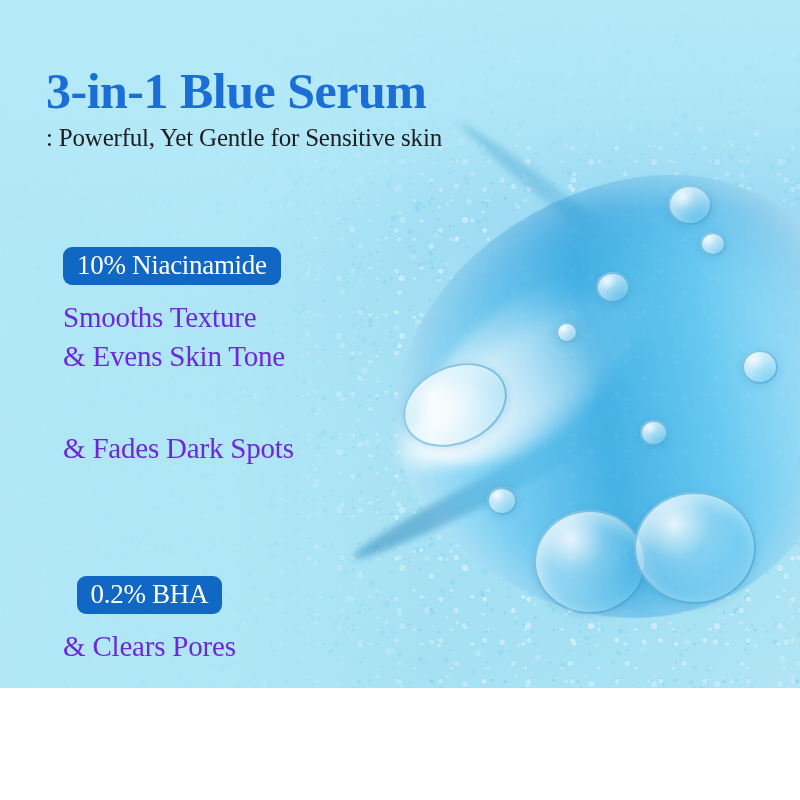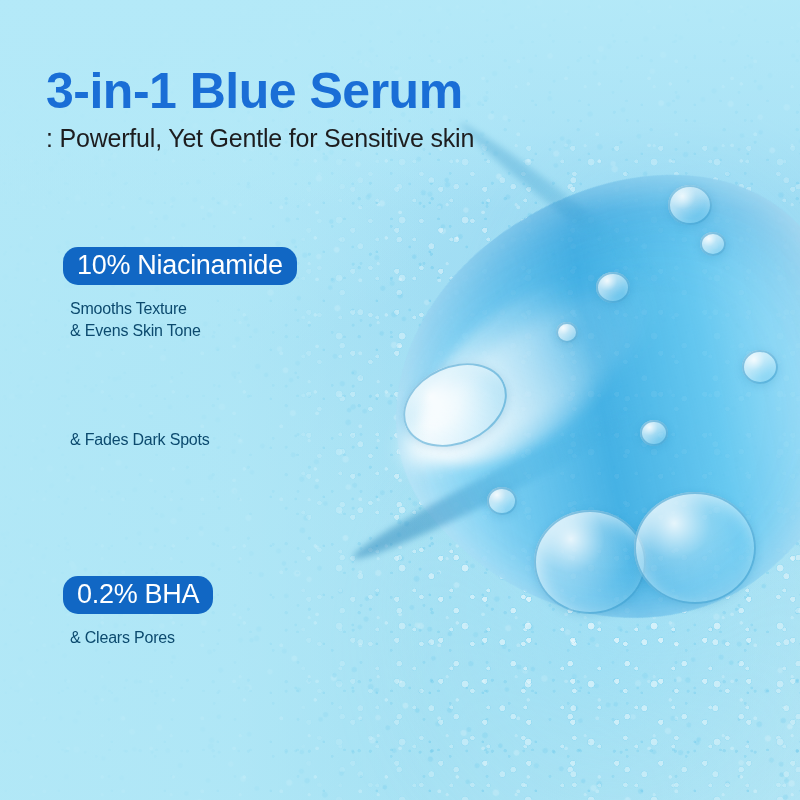--- a/index.html
+++ b/index.html
@@ -3,23 +3,23 @@
 <meta charset="utf-8">
 <style>
   html, body {
     margin: 0;
     padding: 0;
     background: #ffffff;
   }
   #poster {
     position: relative;
     width: 800px;
-    height: 800px;
+    height: 688px;
     overflow: hidden;
-    font-family: Liberation Sans, sans-serif;
+    font-family: Liberation Serif, serif;
     background: #a8e2f4;
     -webkit-font-smoothing: antialiased;
   }
 
   
   .bg-base {
     position: absolute;
     inset: 0;
     background:
       radial-gradient(ellipse 70% 55% at 18% 8%,  #b6e9f8 0%, rgba(182,233,248,0) 70%),
@@ -201,43 +201,43 @@
     font-size: 25px;
     font-weight: 400;
     letter-spacing: -.2px;
     color: #1d1d1f;
     white-space: nowrap;
   }
 
   .feature { position: absolute; left: 63px; }
   .feature.f1 { top: 247px; }
   .feature.f2 { top: 416px; }
-  .feature.f3 { top: 576px; }
+  .feature.f3 { top: 576px; text-align: center; }
 
   .badge {
     display: inline-block;
     background: #1167c4;
     color: #ffffff;
     font-size: 27px;
     font-weight: 400;
     letter-spacing: -.3px;
-    border-radius: 15px;
+    border-radius: 9px;
     padding: 4px 14px 6px 14px;
     line-height: 1.05;
     white-space: nowrap;
   }
 
   .desc {
     margin-top: 13px;
-    margin-left: 7px;
-    font-size: 16px;
+    margin-left: 0;
+    font-size: 29px;
     font-weight: 400;
     line-height: 1.33;
     letter-spacing: -.2px;
-    color: #0c4a6e;
+    color: #6d28d9;
     white-space: nowrap;
   }
 </style>
 </head>
 <body>
 
 <div id="poster">
 
   <div class="bg-base"></div>
   <div class="bg-speckle"></div>

